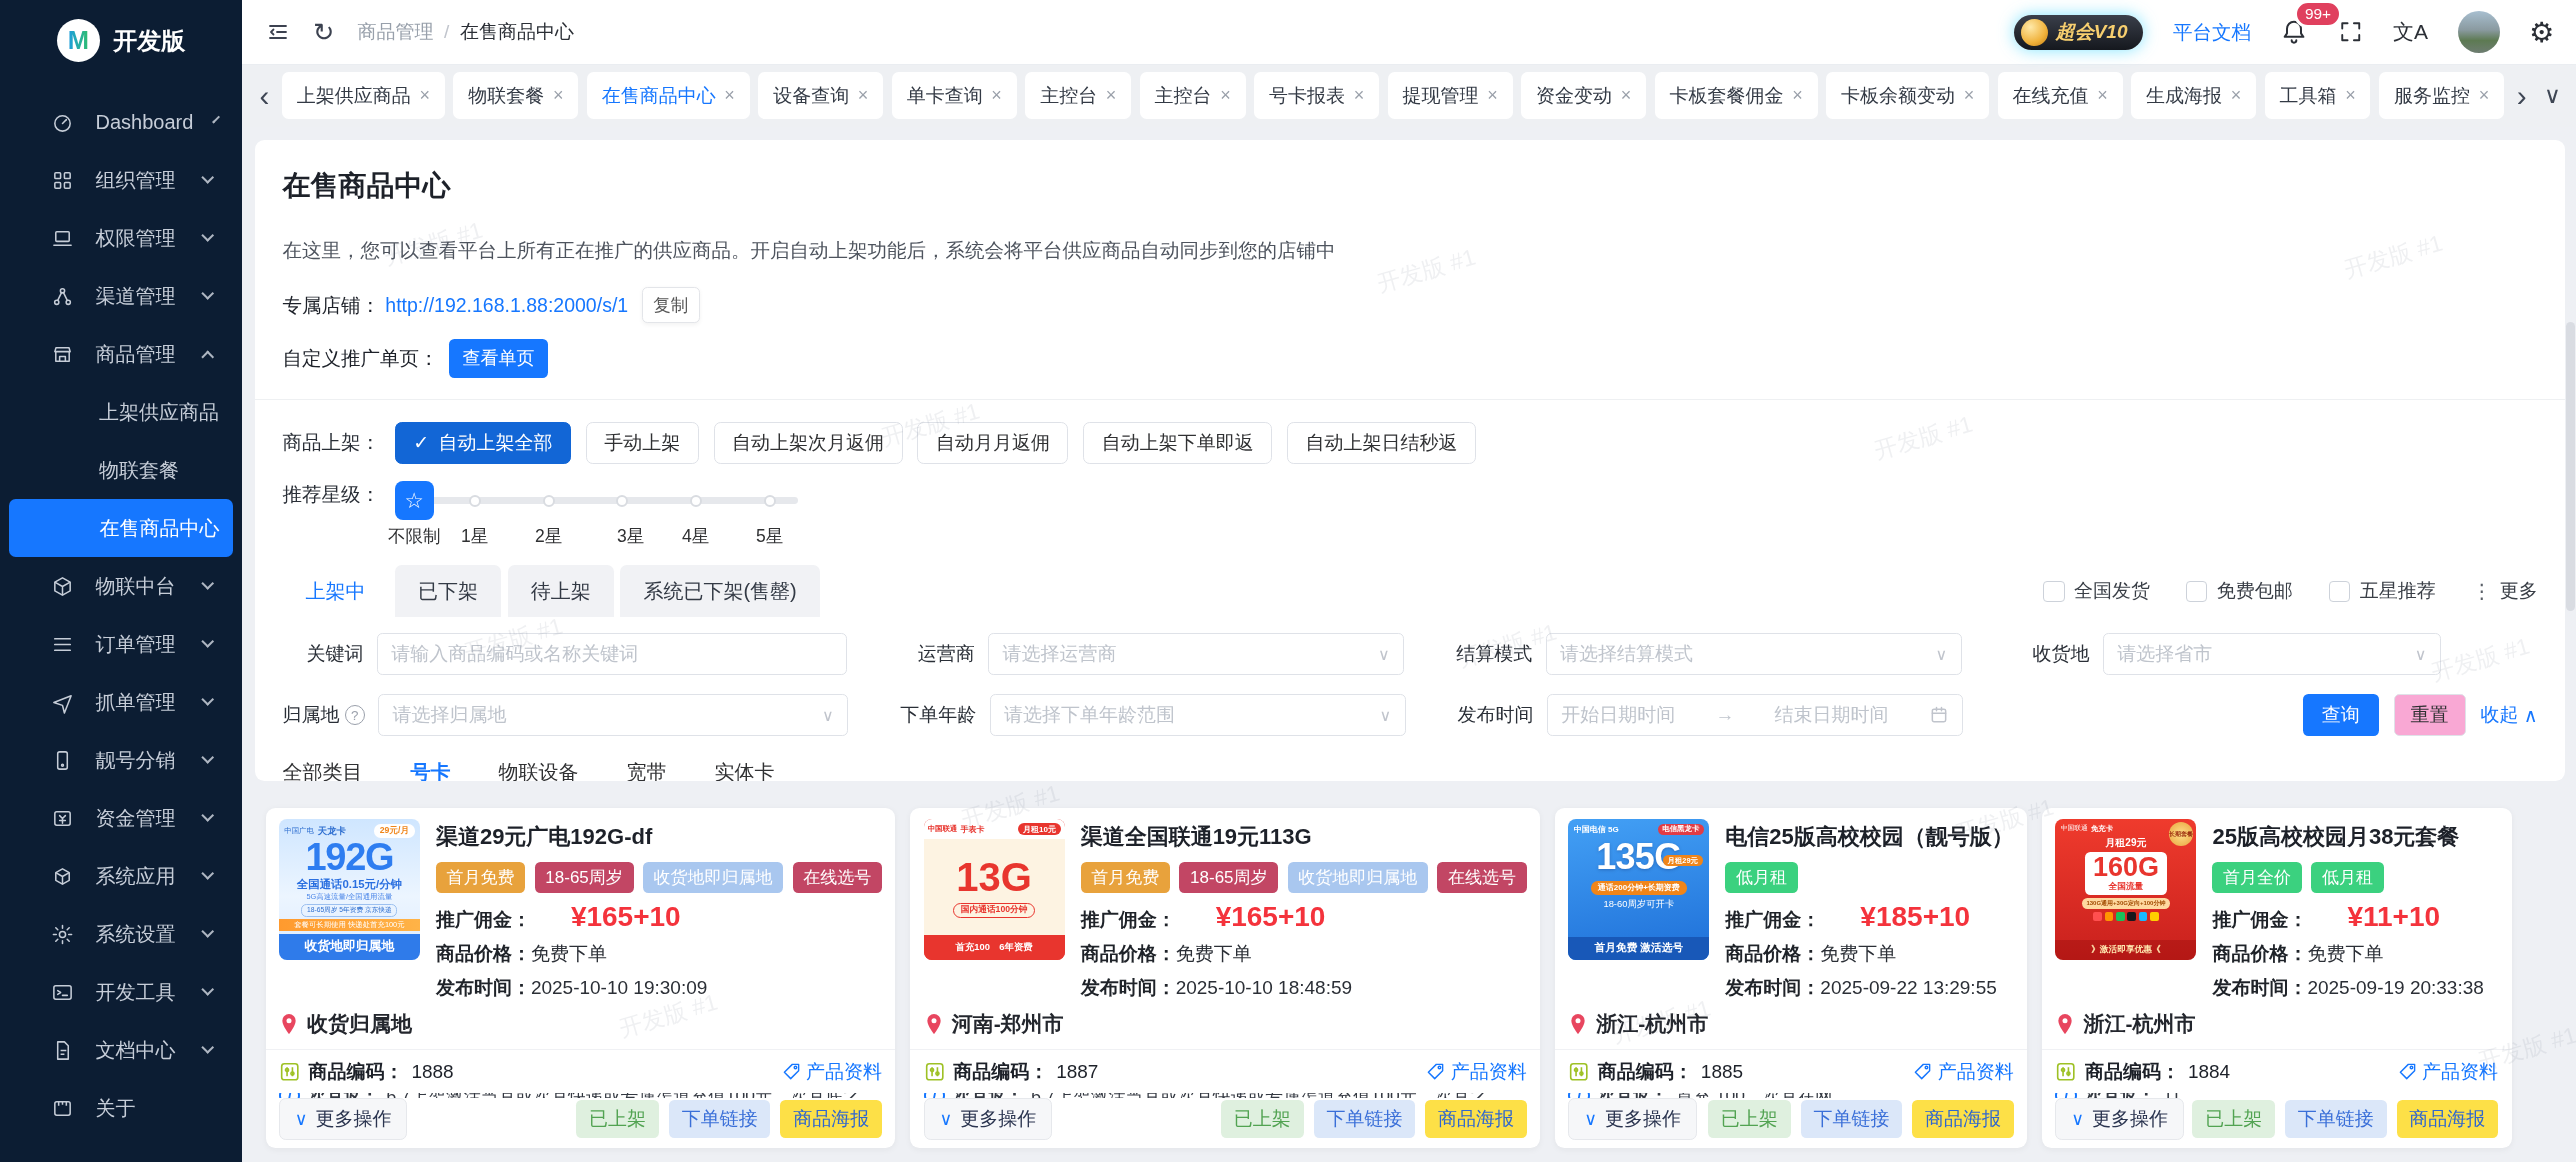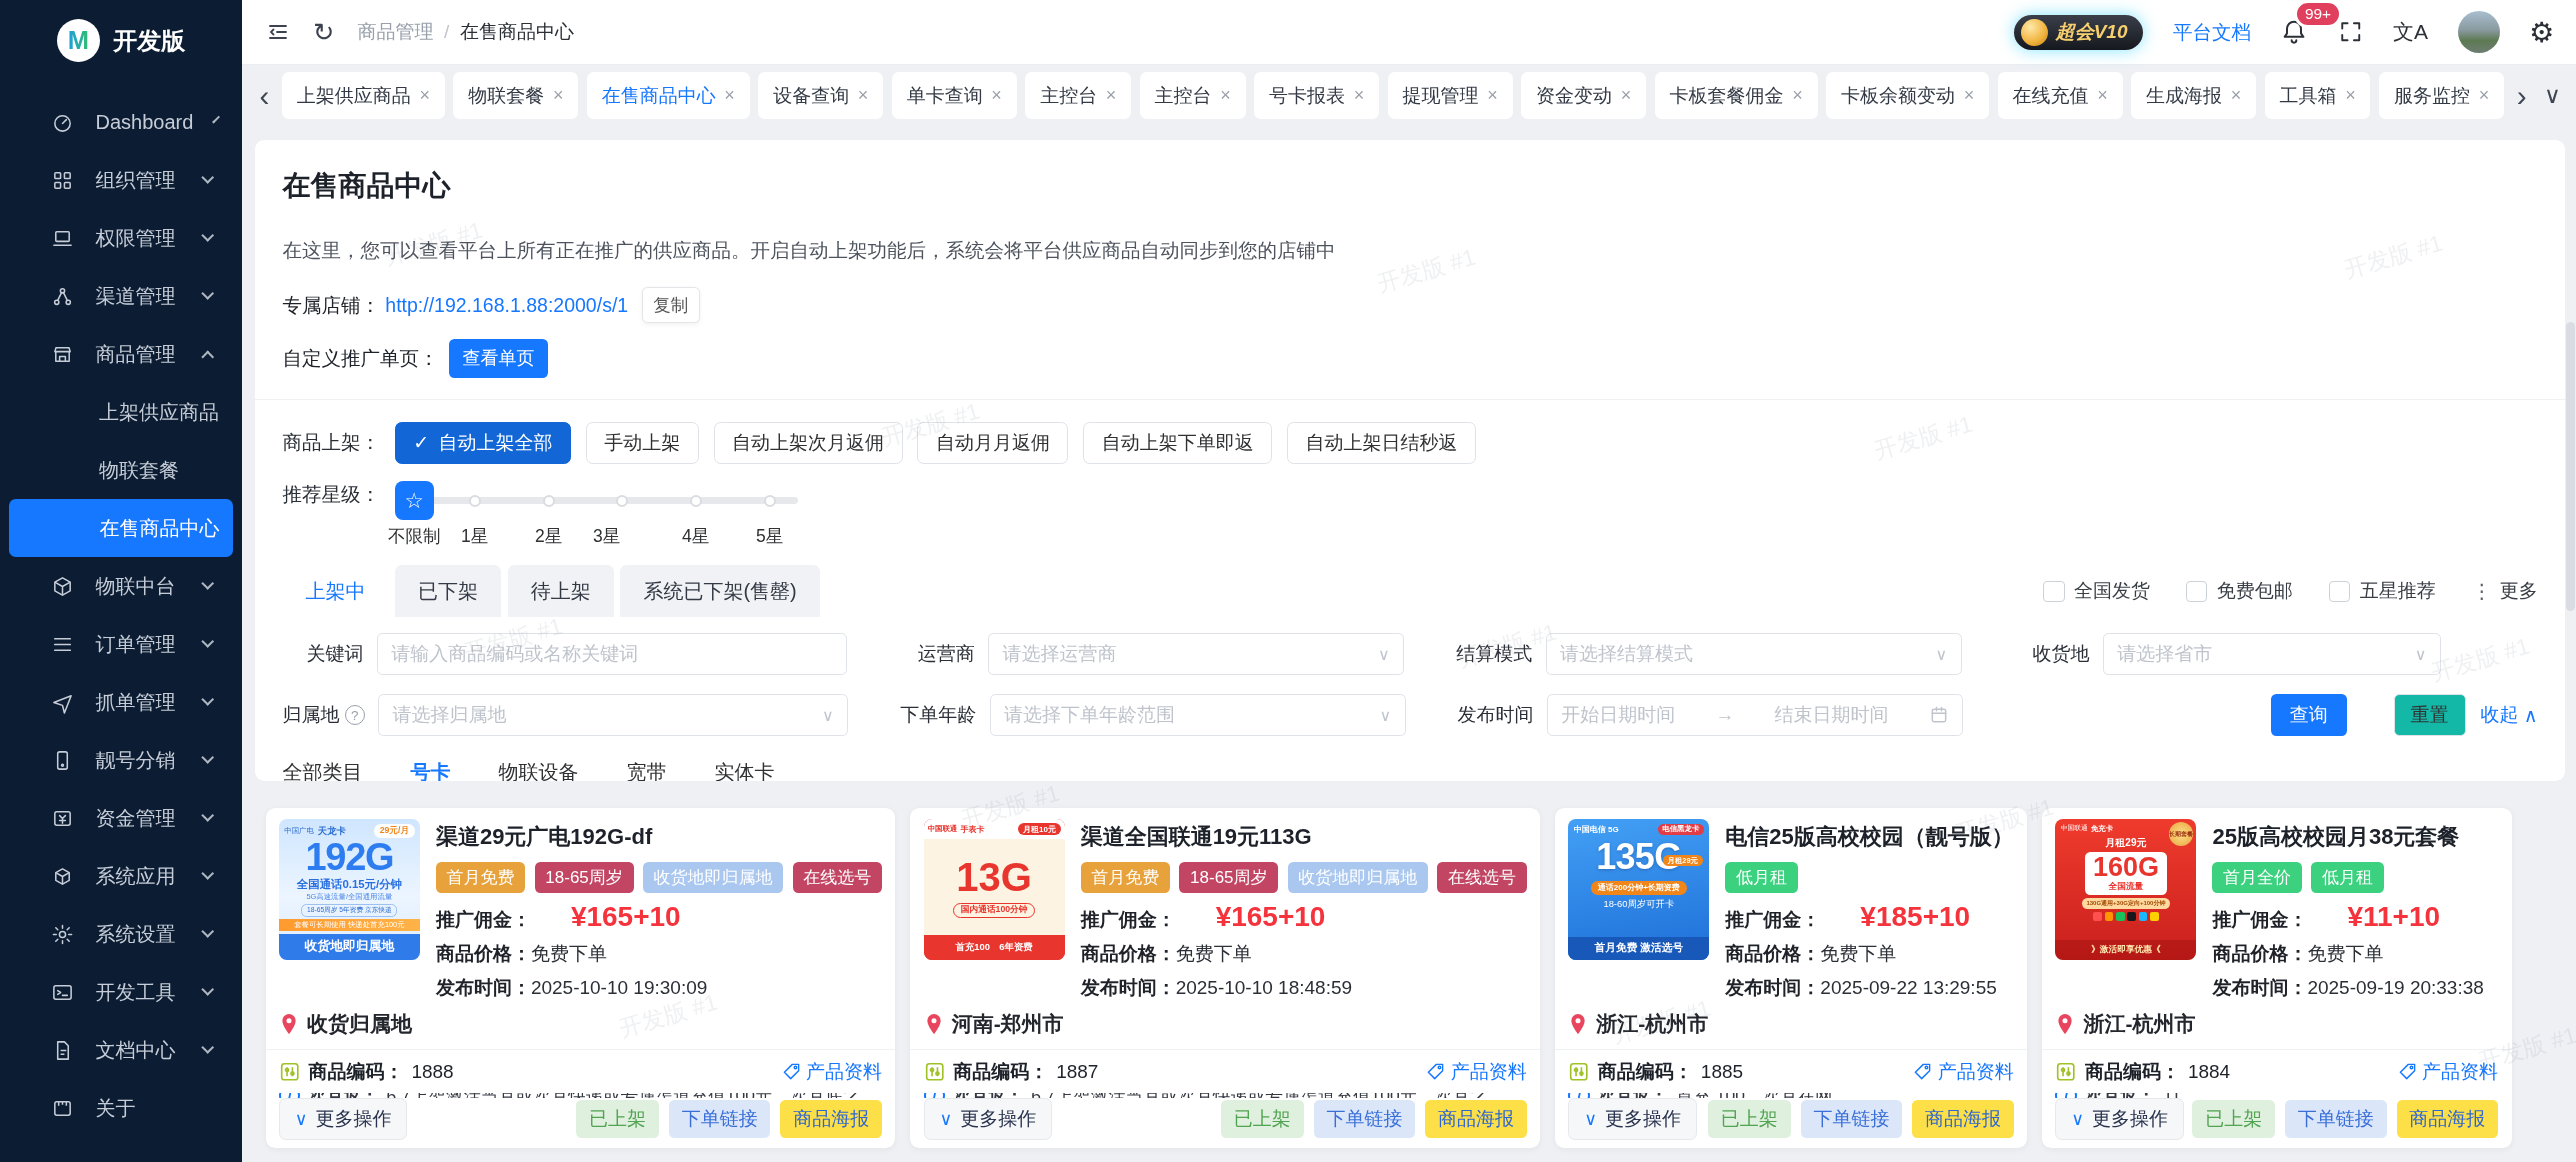--- a/index.html
+++ b/index.html
@@ -84,21 +84,21 @@
   .qmark { width:20px; height:20px; border:1.3px solid #9aa0ab; border-radius:50%; color:#9aa0ab; font-size:13.4px; display:flex; align-items:center; justify-content:center; flex:none; }
   .f-ctl { height:42px; border:1.3px solid #dfe2e8; border-radius:5.4px; background:#fff; display:flex; align-items:center; padding:0 13.4px; color:#bfc4cc; font-size:19px; cursor:pointer; }
   .f-ctl .ph { color:#bfc4cc; }
   .f-ctl .dn { margin-left:auto; color:#c0c4cc; font-size:16px; }
   input.f-ctl { cursor:text; color:#303133; }
   input.f-ctl::placeholder { color:#bfc4cc; }
   .w1 { width:470px; } .w2 { width:416px; } .w3 { width:338px; }
   .dctl { justify-content:space-between; }
   .f-actions { margin-left:auto; display:flex; gap:14.8px; align-items:center; }
   .btn-q { background:#1677ff; color:#fff; border:none; border-radius:5.4px; height:42px; padding:0 19px; font-size:19px; cursor:pointer; }
-  .btn-r { background:#14b8a6; border:1.3px solid #dfe2e8; border-radius:5.4px; height:42px; padding:0 16px; font-size:19px; color:#303133; cursor:pointer;margin-left:32px; }
+  .btn-r { background:#f9a8d4; border:1.3px solid #dfe2e8; border-radius:5.4px; height:42px; padding:0 16px; font-size:19px; color:#303133; cursor:pointer; }
   .linkfold { color:#1677ff; font-size:19px; display:flex; gap:5.4px; align-items:center; cursor:pointer; }
 
   .cats { margin-top:23px; display:flex; gap:48px; font-size:20px; color:#303133; }
   .cat { position:relative; padding-bottom:16px; cursor:pointer; }
   .cat.active { color:#1677ff; font-weight:700; }
   .cat.active::after { content:""; position:absolute; left:50%; transform:translateX(-50%); bottom:0; width:44px; height:4px; background:#1677ff; border-radius:2px; }
 
   
   .cards { margin:27px 0 0 23.5px; width:2246px; display:grid; grid-template-columns:repeat(4,1fr); gap:14.8px; }
   .card { background:#fff; border-radius:9.4px; padding:10.7px 13.4px 8px 13.4px; height:340px; display:flex; flex-direction:column; box-shadow:0 1.3px 6.7px rgba(31,35,41,.05); }
@@ -497,21 +497,21 @@
           <span class="dot" style="left:148px;"></span>
           <span class="dot" style="left:221px;"></span>
           <span class="dot" style="left:295px;"></span>
           <span class="dot" style="left:369px;"></span>
           <div class="handle">
               <span>☆</span>
             </div>
           <span class="smark" style="left:19.5px;">不限制</span>
           <span class="smark" style="left:80px;">1星</span>
           <span class="smark" style="left:154px;">2星</span>
-          <span class="smark" style="left:212px;">3星</span>
+          <span class="smark" style="left:236px;">3星</span>
           <span class="smark" style="left:301px;">4星</span>
           <span class="smark" style="left:375px;">5星</span>
         </div>
       </div>
 
       <div class="row-status">
         <div class="stab active">
             <span>上架中</span>
           </div>
         <div class="stab">

